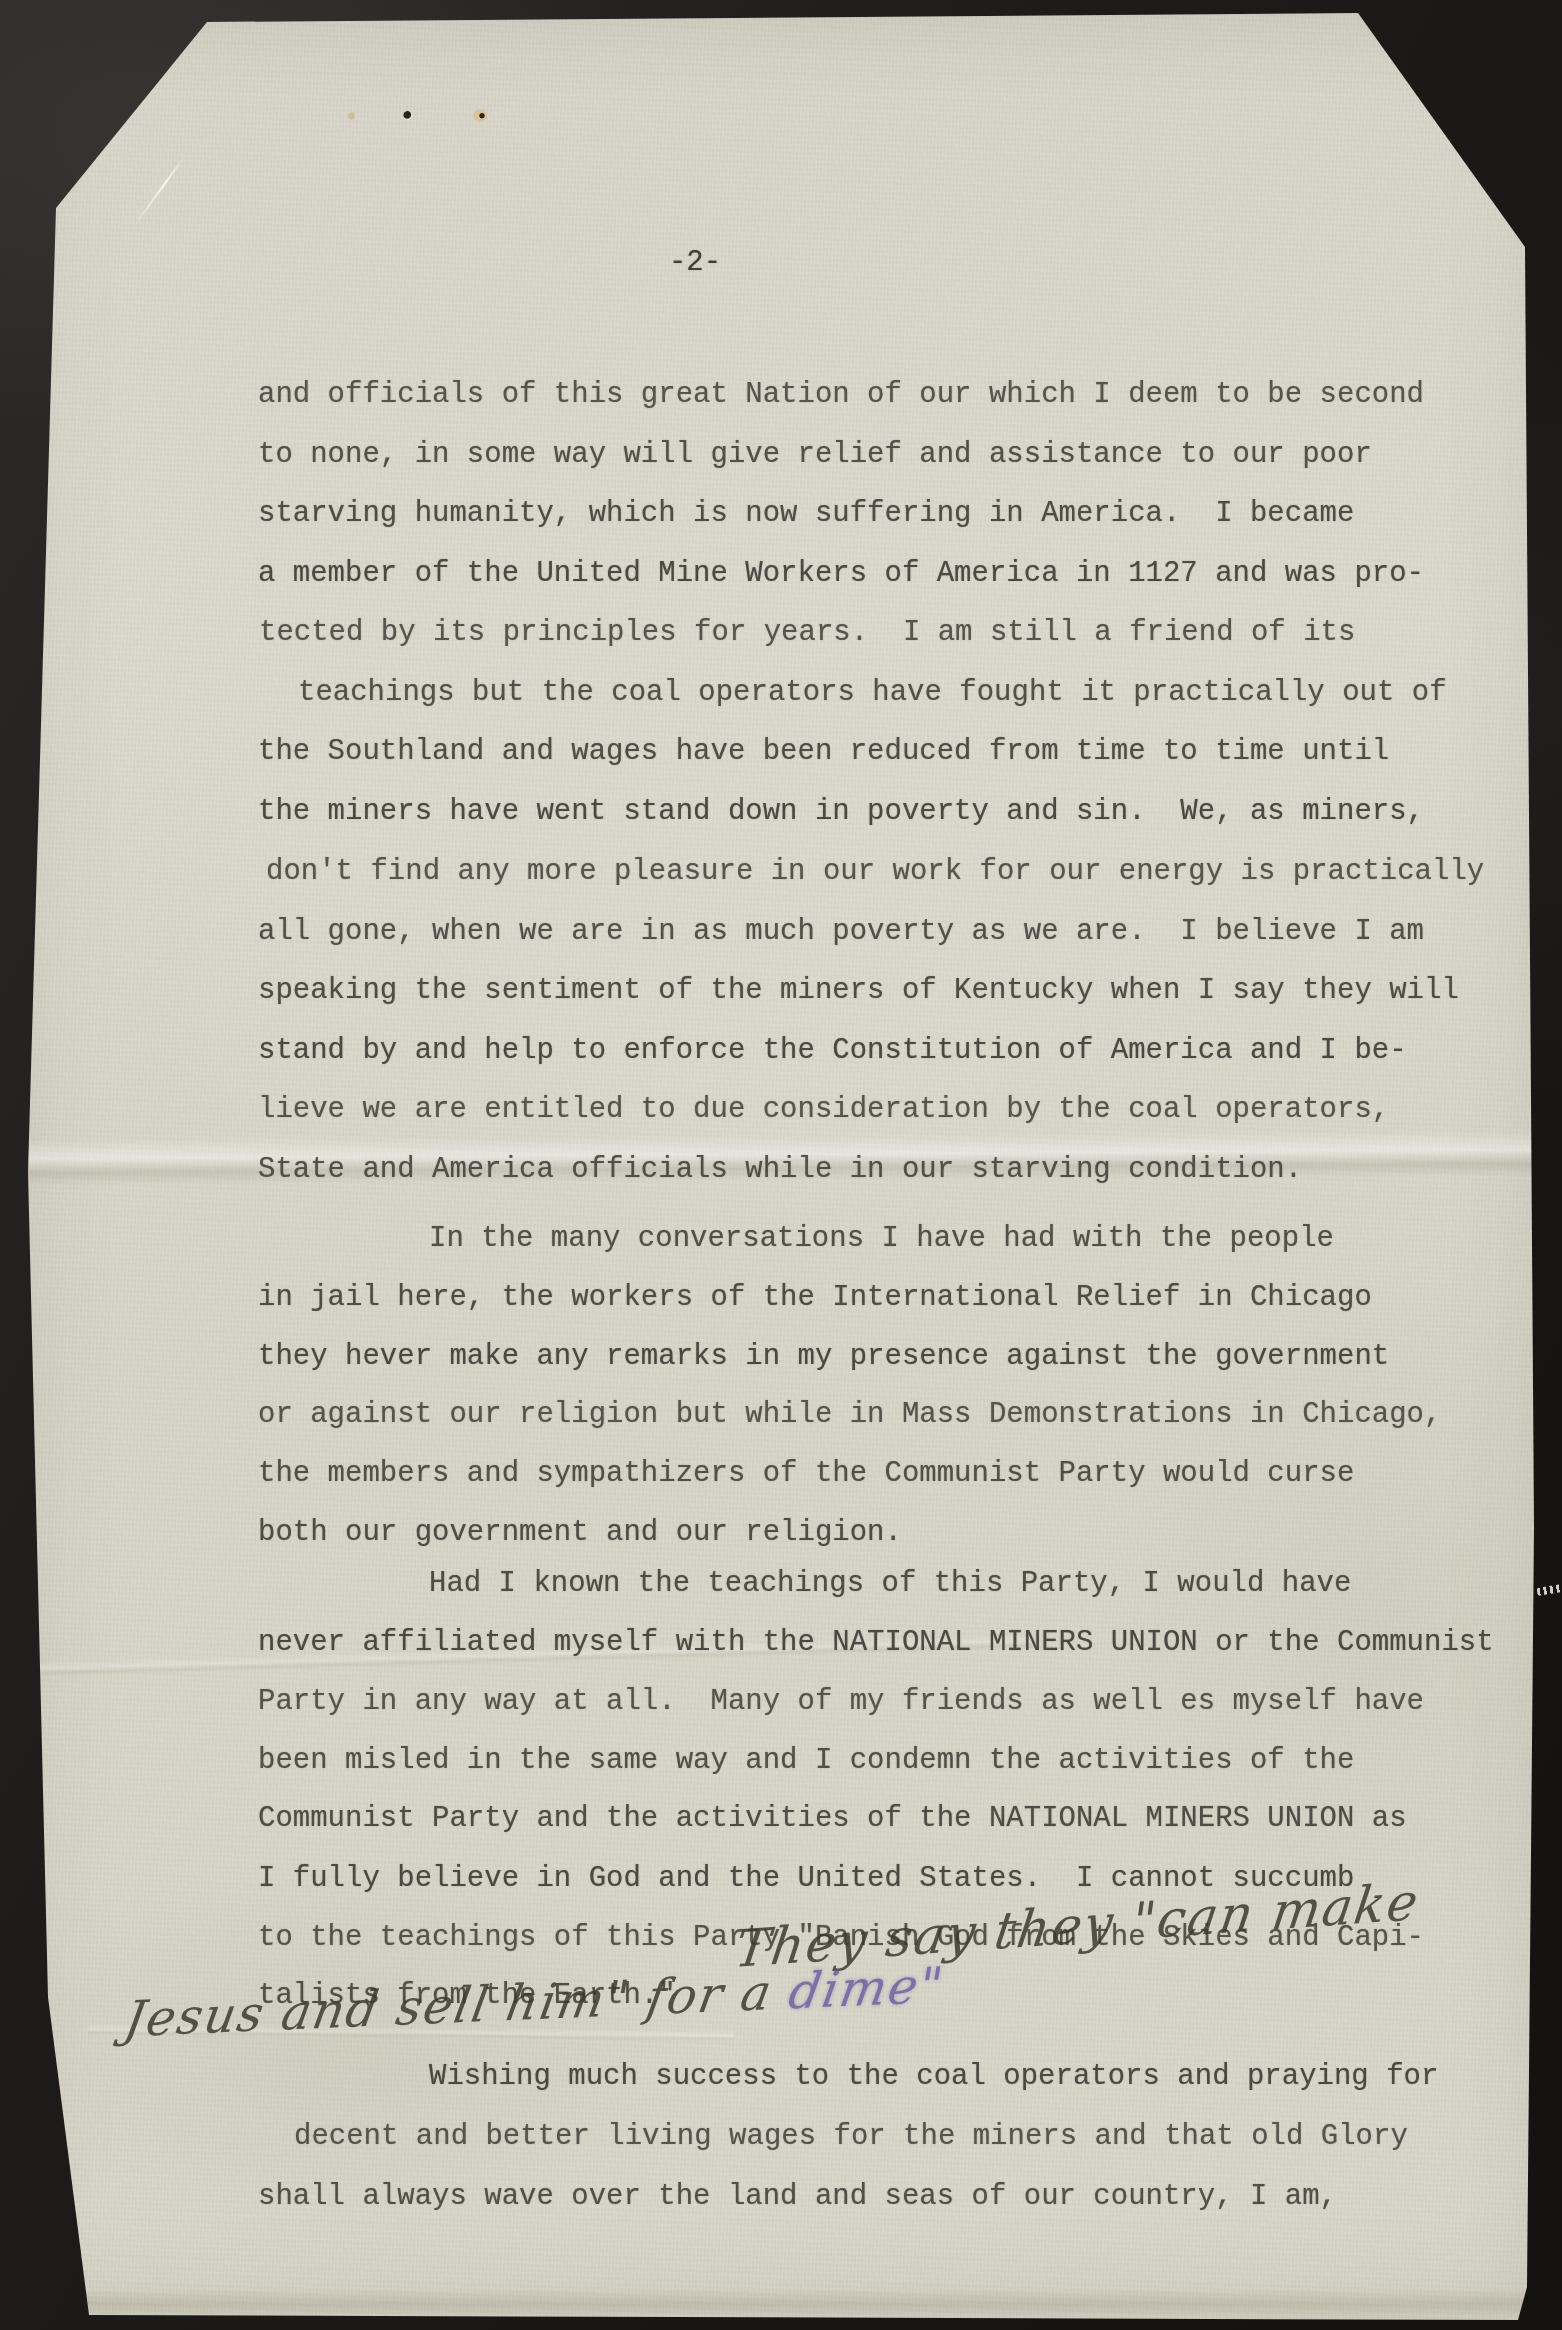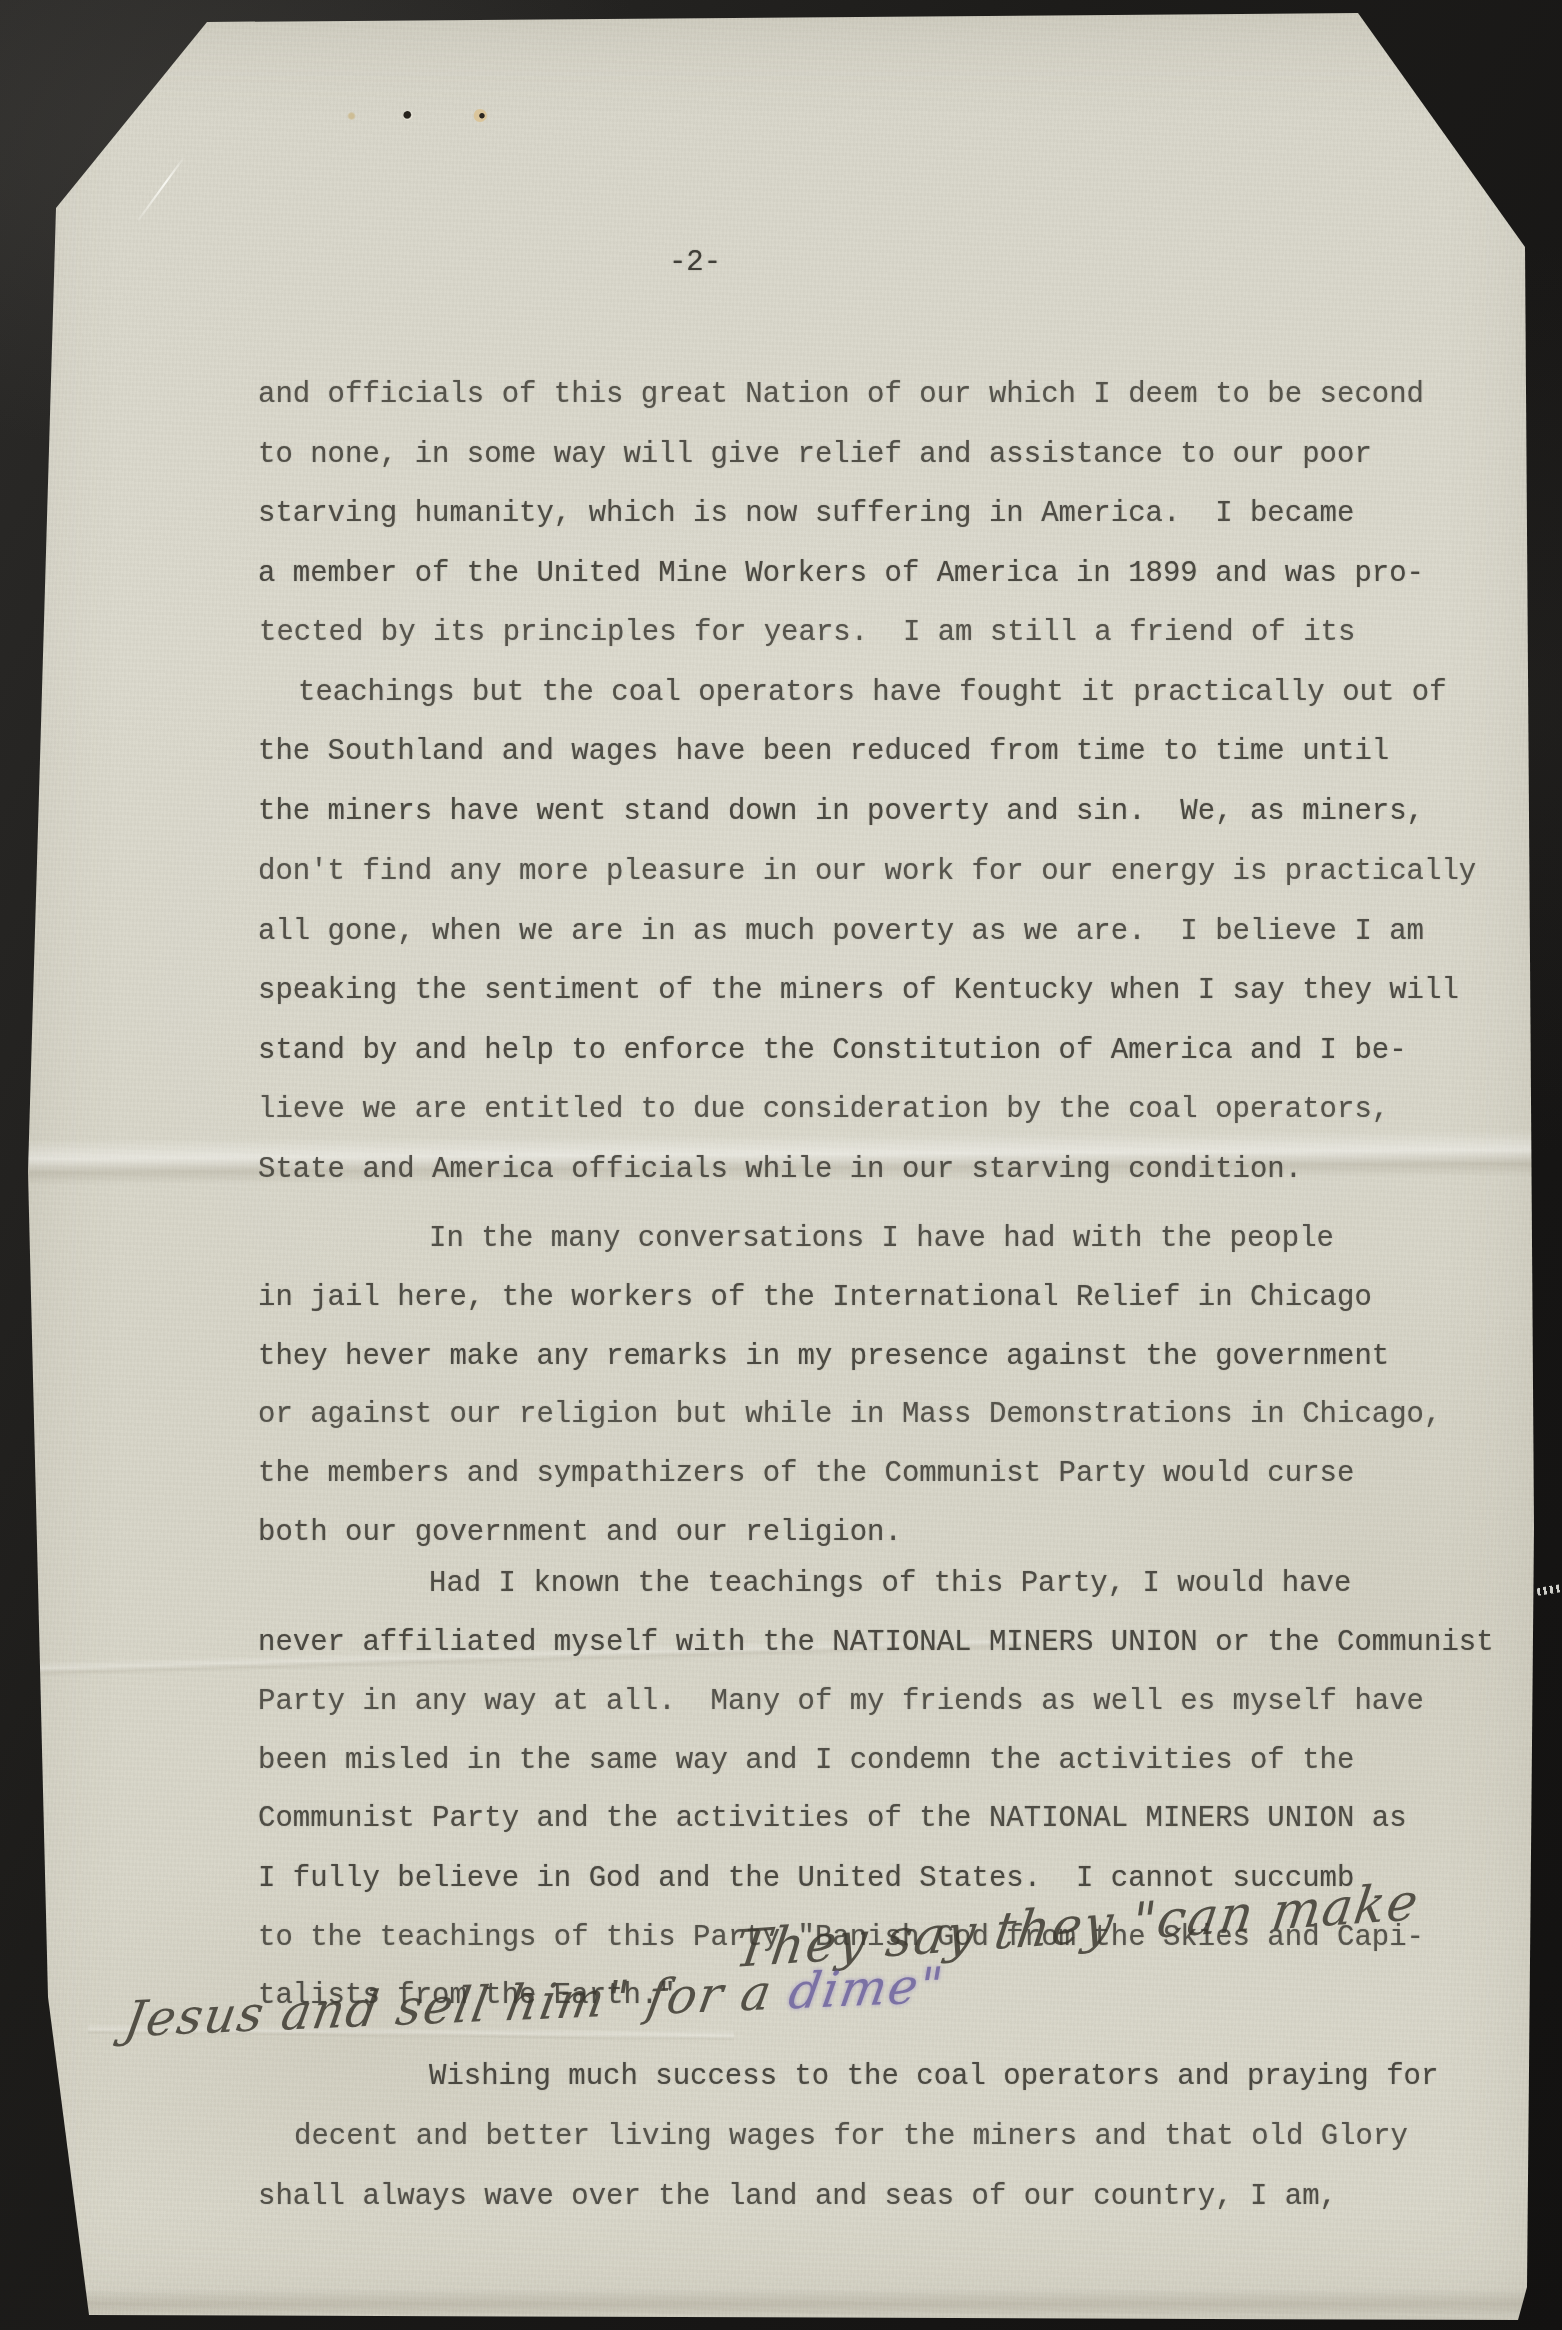--- a/index.html
+++ b/index.html
@@ -175,26 +175,26 @@
     <span class="pinhole pinhole-dark"></span>
     <span class="pinhole pinhole-crescent"></span>
     <span class="scratch"></span>
 
     <div class="page-number">-2-</div>
 
     <div id="typed-text">
         <div class="typed-line" style="top: 379px; left: 258px; opacity: 0.86;">and officials of this great Nation of our which I deem to be second</div>
         <div class="typed-line" style="top: 439px; left: 258px; opacity: 0.885;">to none, in some way will give relief and assistance to our poor</div>
         <div class="typed-line" style="top: 498px; left: 258px; opacity: 0.91;">starving humanity, which is now suffering in America.  I became</div>
-        <div class="typed-line" style="top: 558px; left: 258px; opacity: 0.935;">a member of the United Mine Workers of America in 1899 and was pro-</div>
+        <div class="typed-line" style="top: 558px; left: 258px; opacity: 0.935;">a member of the United Mine Workers of America in 1127 and was pro-</div>
         <div class="typed-line" style="top: 617px; left: 259px; opacity: 0.86;">tected by its principles for years.  I am still a friend of its</div>
         <div class="typed-line" style="top: 677px; left: 258px; opacity: 0.885; margin-left: 40px;">teachings but the coal operators have fought it practically out of</div>
         <div class="typed-line" style="top: 736px; left: 258px; opacity: 0.91;">the Southland and wages have been reduced from time to time until</div>
         <div class="typed-line" style="top: 796px; left: 258px; opacity: 0.935;">the miners have went stand down in poverty and sin.  We, as miners,</div>
-        <div class="typed-line" style="top: 856px; left: 258px; opacity: 0.86; text-align: right;">don't find any more pleasure in our work for our energy is practically</div>
+        <div class="typed-line" style="top: 856px; left: 266px; opacity: 0.86; text-align: right;">don't find any more pleasure in our work for our energy is practically</div>
         <div class="typed-line" style="top: 916px; left: 258px; opacity: 0.885;">all gone, when we are in as much poverty as we are.  I believe I am</div>
         <div class="typed-line" style="top: 975px; left: 258px; opacity: 0.91; font-family: Liberation Mono, monospace;">speaking the sentiment of the miners of Kentucky when I say they will</div>
         <div class="typed-line" style="top: 1035px; left: 258px; opacity: 0.935;">stand by and help to enforce the Constitution of America and I be-</div>
         <div class="typed-line" style="top: 1094px; left: 258px; opacity: 0.86;">lieve we are entitled to due consideration by the coal operators,</div>
         <div class="typed-line" style="top: 1154px; left: 258px; opacity: 0.885;">State and America officials while in our starving condition.</div>
         <div class="typed-line" style="top: 1223px; left: 429px; opacity: 0.885;">In the many conversations I have had with the people</div>
         <div class="typed-line" style="top: 1282px; left: 258px; opacity: 0.91;">in jail here, the workers of the International Relief in Chicago</div>
         <div class="typed-line" style="top: 1341px; left: 258px; opacity: 0.935;">they hever make any remarks in my presence against the government</div>
         <div class="typed-line" style="top: 1399px; left: 258px; opacity: 0.86;">or against our religion but while in Mass Demonstrations in Chicago,</div>
         <div class="typed-line" style="top: 1458px; left: 258px; opacity: 0.885;">the members and sympathizers of the Communist Party would curse</div>

